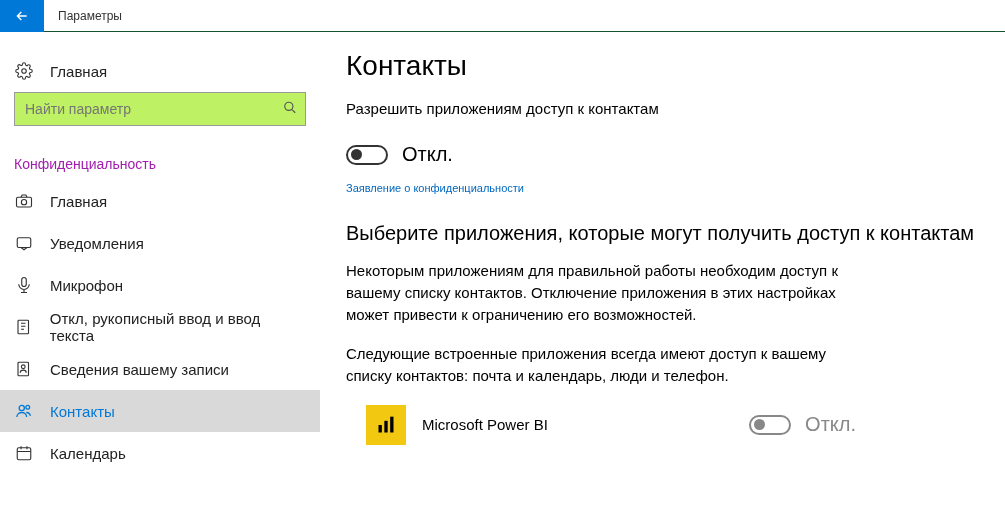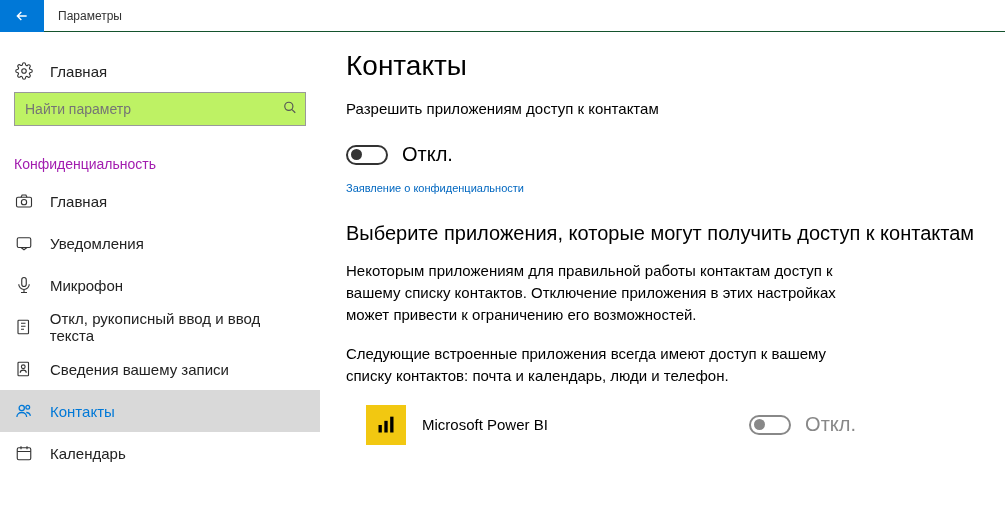--- a/index.html
+++ b/index.html
@@ -248,21 +248,21 @@
       <div class="toggle">
         <div class="knob"></div>
       </div>
       <span class="toggle-label">Откл.</span>
     </div>
 
     <div class="link">Заявление о конфиденциальности</div>
 
     <h2>Выберите приложения, которые могут получить доступ к контактам</h2>
 
-    <p class="body">Некоторым приложениям для правильной работы контактам доступ к вашему списку контактов. Отключение приложения в этих настройках может привести к ограничению его возможностей.</p>
+    <p class="body">Некоторым приложениям для правильной работы необходим доступ к вашему списку контактов. Отключение приложения в этих настройках может привести к ограничению его возможностей.</p>
     <p class="body">Следующие встроенные приложения всегда имеют доступ к вашему списку контактов: почта и календарь, люди и телефон.</p>
 
     <div class="app-row">
       <div class="app-icon">
         <svg viewBox="0 0 24 24">
           <rect x="3" y="12" width="4" height="9" fill="#000"></rect>
           <rect x="10" y="7" width="4" height="14" fill="#000"></rect>
           <rect x="17" y="2" width="4" height="19" fill="#000"></rect>
         </svg>
       </div>

